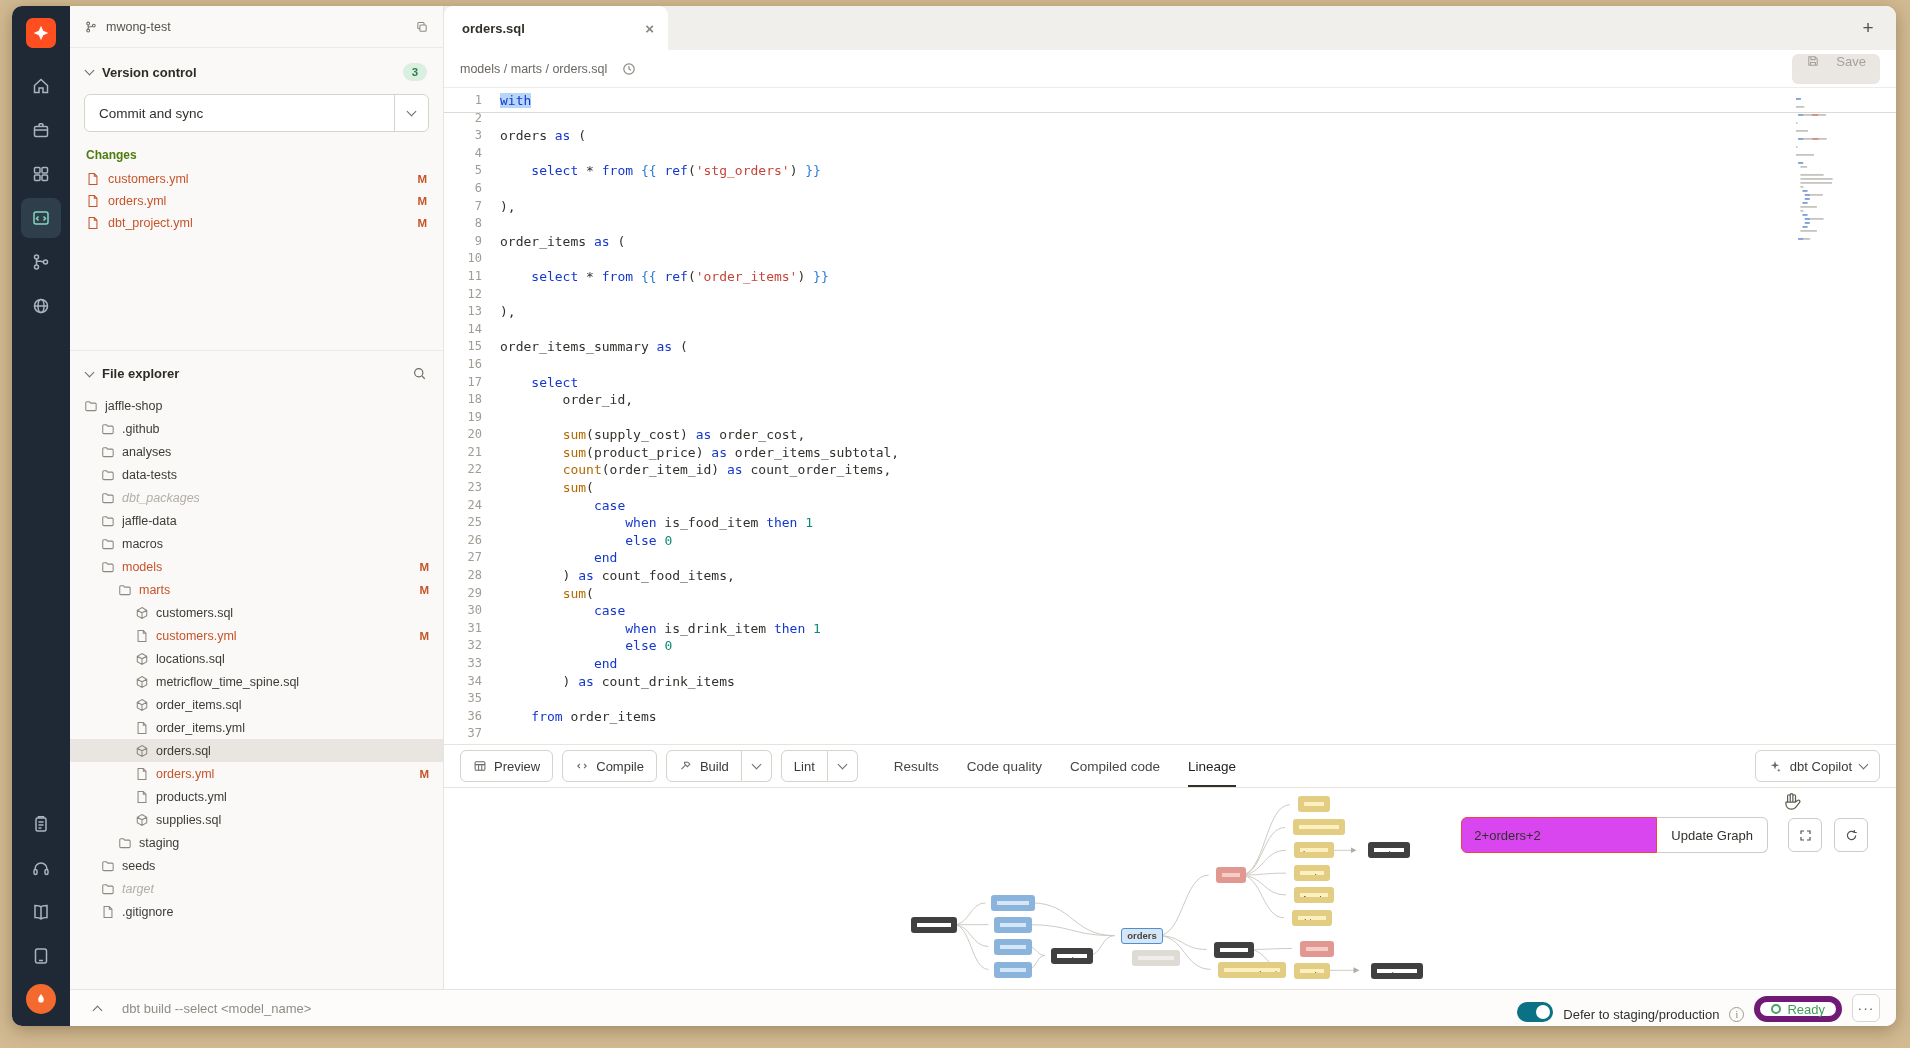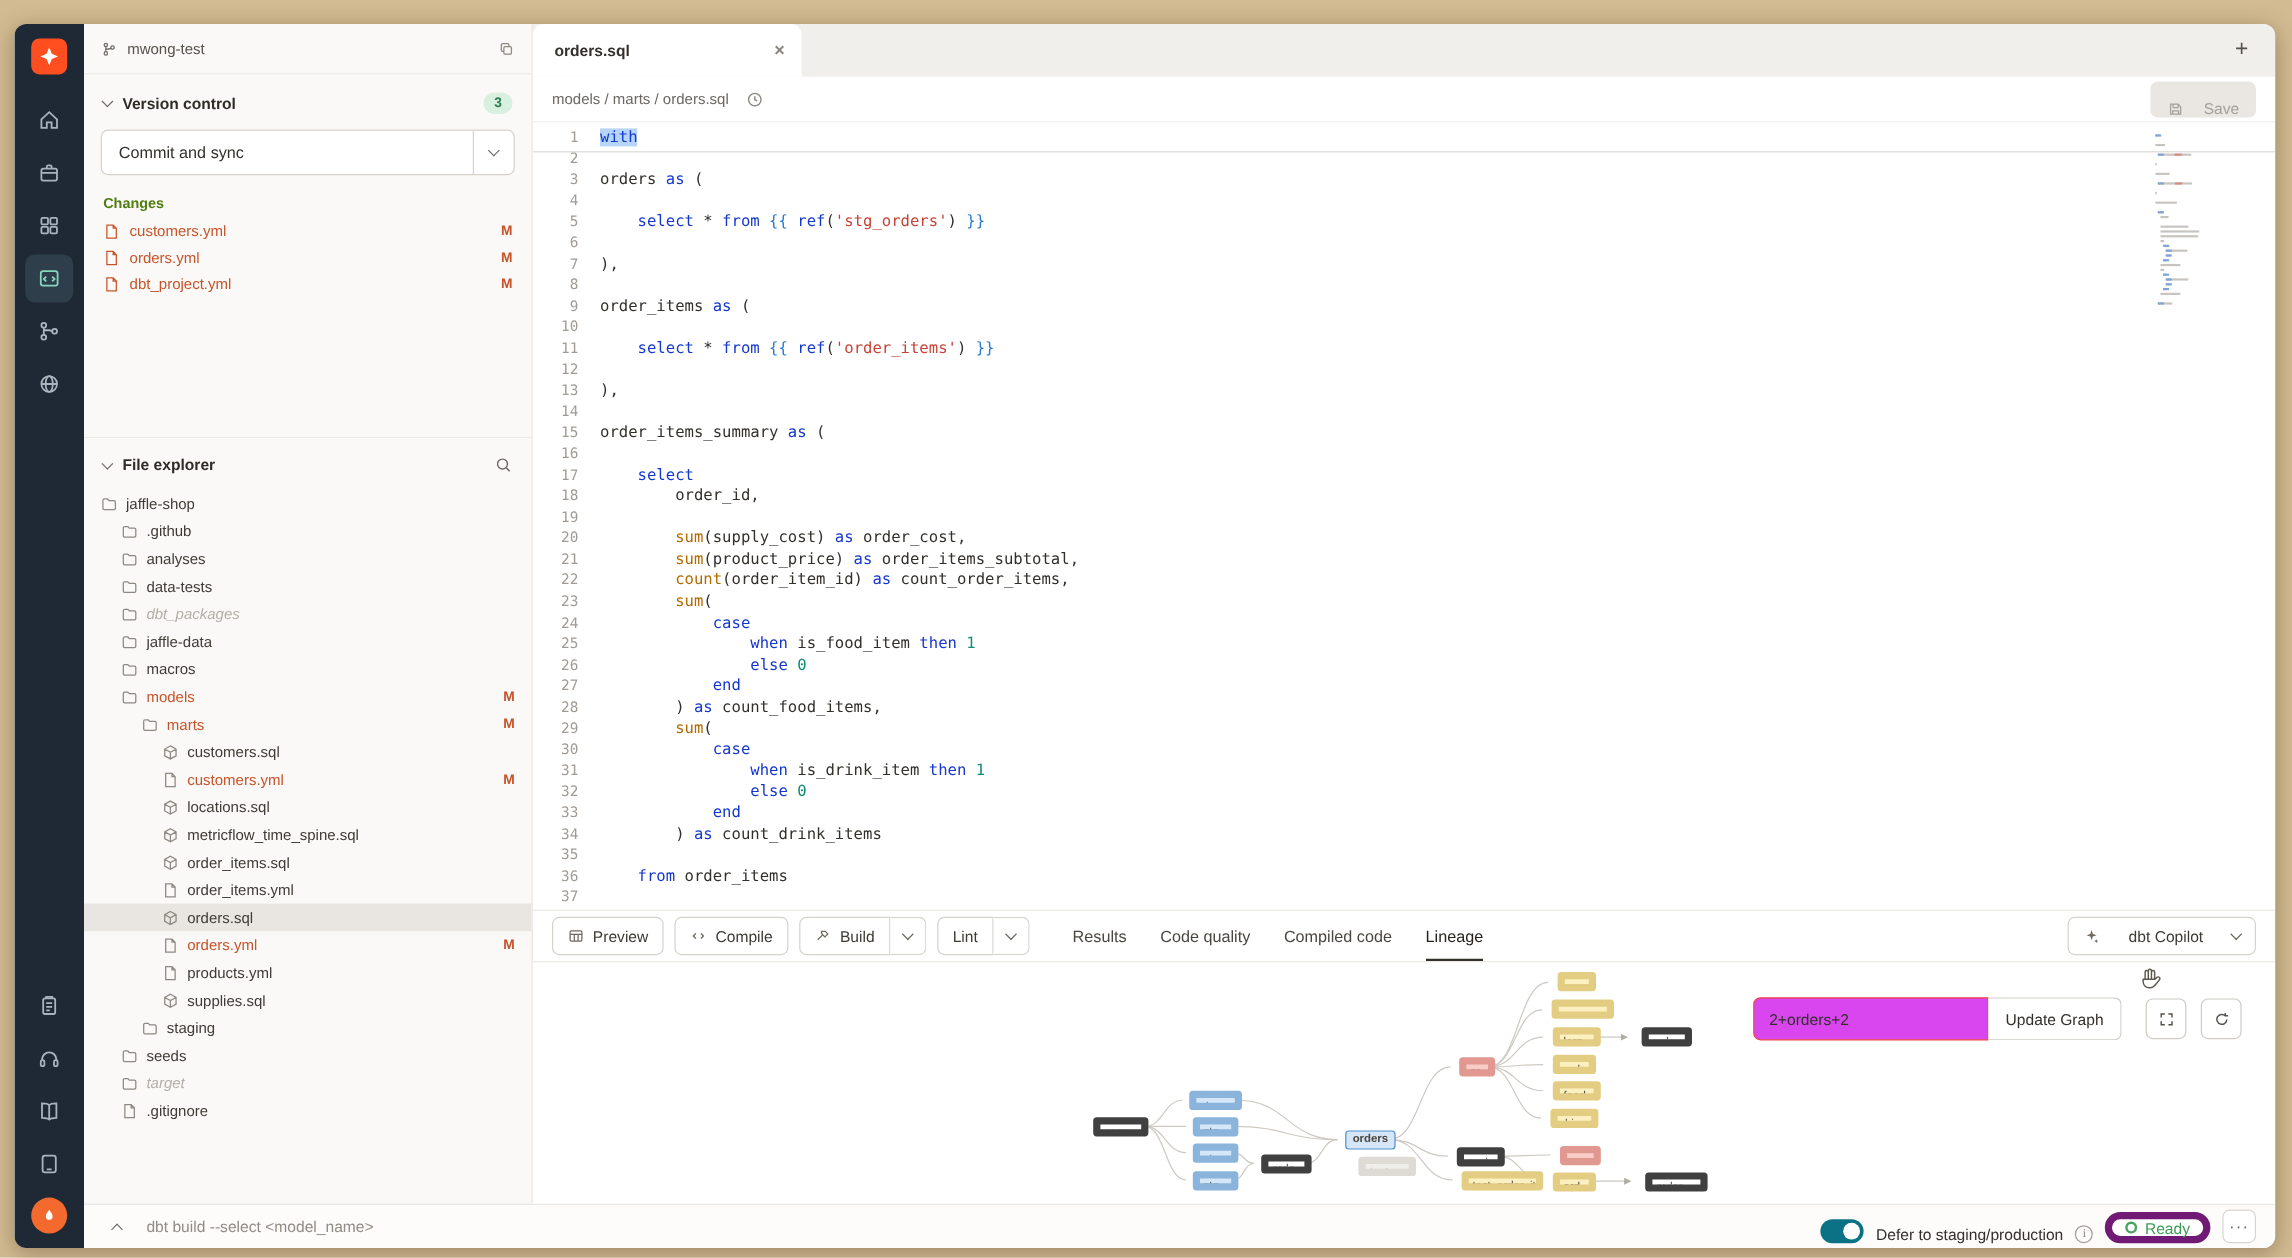--- a/index.html
+++ b/index.html
@@ -1,18 +1,18 @@
 <!DOCTYPE html>
 <html><head>
 <meta charset="utf-8">
 <style>
   * { box-sizing: border-box; margin: 0; padding: 0; }
   html,body { width:1910px; height:1048px; overflow:hidden; font-family:"Liberation Sans","DejaVu Sans",sans-serif; }
   .stage { position:absolute; inset:0; background:#d2ba92; }
-  .app { position:absolute; left:12px; top:20px; width:1884px; height:1020px; background:#ffffff;
+  .app { position:absolute; left:12px; top:6px; width:1884px; height:1020px; background:#ffffff;
          border-radius:10px; overflow:hidden; display:flex; box-shadow:0 4px 18px rgba(60,40,10,.35); }
 
   
   .rail { width:58px; background:#1e2935; display:flex; flex-direction:column; align-items:center; flex:none; padding:12px 0 12px; }
   .logo { width:30px; height:30px; border-radius:7px; background:#ff4f20; display:flex; align-items:center; justify-content:center; margin-bottom:16px; cursor:pointer; }
   .rail-btn { width:40px; height:40px; margin:2px 0; border:none; background:transparent; border-radius:8px; display:flex; align-items:center; justify-content:center; color:#a9b4be; cursor:pointer; }
   .rail-btn svg { width:20px; height:20px; }
   .rail-btn.active { background:#2e3e4a; color:#85d6bf; }
   .rail-spacer { flex:1; }
   .avatar { width:30px; height:30px; border-radius:50%; background:#f4692e; display:flex; align-items:center; justify-content:center; margin-top:6px; cursor:pointer; }
@@ -50,21 +50,21 @@
 
   
   .main { flex:1; display:flex; flex-direction:column; min-width:0; }
   .tabbar { height:44px; flex:none; background:#f1efec; display:flex; align-items:stretch; }
   .tab { width:224px; background:#ffffff; border-radius:9px 9px 0 0; display:flex; align-items:center; padding:0 14px 0 18px; gap:10px; font-size:13px; font-weight:600; color:#33302c; cursor:pointer; }
   .tab .x { margin-left:auto; color:#8a857f; font-size:15px; cursor:pointer; }
   .plus { margin-left:auto; margin-right:14px; align-self:center; width:28px; height:28px; border:none; background:transparent; color:#55514b; font-size:19px; cursor:pointer; }
   .crumb-row { height:38px; flex:none; background:#fff; display:flex; align-items:center; padding:0 16px; gap:10px; border-bottom:1px solid #efede9; }
   .crumb { font-size:12.5px; color:#6b6762; }
   .crumb-icon { width:24px; height:24px; border:none; background:transparent; color:#8d8881; cursor:pointer; display:flex; align-items:center; justify-content:center; }
-  .save { margin-left:auto; height:30px; background:#eae7e3; border:none; border-radius:6px; color:#a5a09a; font-size:13px; display:flex; align-items:flex-end; gap:16px; padding:0 14px; cursor:pointer; }
+  .save { margin-left:auto; height:30px; background:#eae7e3; border:none; border-radius:6px; color:#a5a09a; font-size:13px; display:flex; align-items:flex-start; gap:16px; padding:0 14px; cursor:pointer; }
   .editor { flex:1; position:relative; background:#fff; overflow:hidden; font-family:"DejaVu Sans Mono",monospace; }
   .code { padding-top:4px; }
   .cl { display:flex; height:17.6px; line-height:17.6px; font-size:13px; white-space:pre; }
   .ln { width:56px; flex:none; text-align:right; padding-right:18px; color:#a09b94; font-size:12px; }
   .ct { color:#33302c; }
   .ct i { font-style:normal; }
   .tkk { color:#1437cd; } .tkf { color:#b26a00; } .tks { color:#c5443a; } .tkn { color:#0f8b74; } .tkj { color:#2b7bd4; }
   .selhl { background:#b5d5fa; }
   .hrule { position:absolute; left:0; right:0; top:24px; border-top:1px solid #dddad5; pointer-events:none; }
   .minimap { position:absolute; top:6px; right:54px; width:46px; height:170px; }
@@ -73,21 +73,21 @@
   .toolbar { height:44px; flex:none; border-top:1px solid #e7e4e0; border-bottom:1px solid #e7e4e0; display:flex; align-items:center; padding:0 16px; }
   #tb-buttons { display:flex; gap:9px; align-items:center; }
   .bgrp { display:flex; }
   .tbtn { height:32px; background:#fff; border:1px solid #d6d2cc; border-radius:6px; display:flex; align-items:center; gap:7px; padding:0 12px; font-size:13px; color:#3d3a36; cursor:pointer; }
   .tbtn svg { width:14px; height:14px; color:#6e6962; }
   .bgrp .tbtn:not(:only-child) { border-radius:6px 0 0 6px; }
   .tdd { width:30px; height:32px; background:#fff; border:1px solid #d6d2cc; border-left:none; border-radius:0 6px 6px 0; display:flex; align-items:center; justify-content:center; cursor:pointer; }
   #tb-tabs { display:flex; gap:28px; margin-left:36px; height:100%; align-items:stretch; }
   .ttab { display:flex; align-items:center; font-size:13.5px; color:#4a4641; cursor:pointer; }
   .ttab.on { box-shadow:inset 0 -2px 0 #33302c; color:#26231f; }
-  .copilot { margin-left:auto; height:32px; background:#fff; border:1px solid #d6d2cc; border-radius:6px; display:flex; align-items:center; gap:24px; padding:0 12px; font-size:13px; color:#3d3a36; cursor:pointer; }
+  .copilot { margin-left:auto; height:32px; background:#fff; border:1px solid #d6d2cc; border-radius:6px; display:flex; align-items:center; gap:8px; padding:0 12px; font-size:13px; color:#3d3a36; cursor:pointer; }
   .copilot svg { width:14px; height:14px; color:#6e6962; }
 
   
   .lineage { height:201px; flex:none; position:relative; background:#fff; overflow:hidden; }
   #edges { position:absolute; inset:0; width:100%; height:100%; }
   .gnode { position:absolute; height:16px; border-radius:3px; font-size:9.5px; line-height:14px; text-align:center; color:#4a463f; border:6px solid #404040; background:#fff; white-space:nowrap; overflow:hidden; padding:0 3px; cursor:pointer; }
   .gnode.blue { background:#d4e6f7; border-color:#8ab4dc; }
   .gnode.yellow { background:#fdf0c0; border-color:#e3cd82; }
   .gnode.red { background:#f8cdc8; border-color:#e09890; }
   .gnode.ghost { background:#f0eeea; border-color:#dedad4; color:#b8b3ac; }

